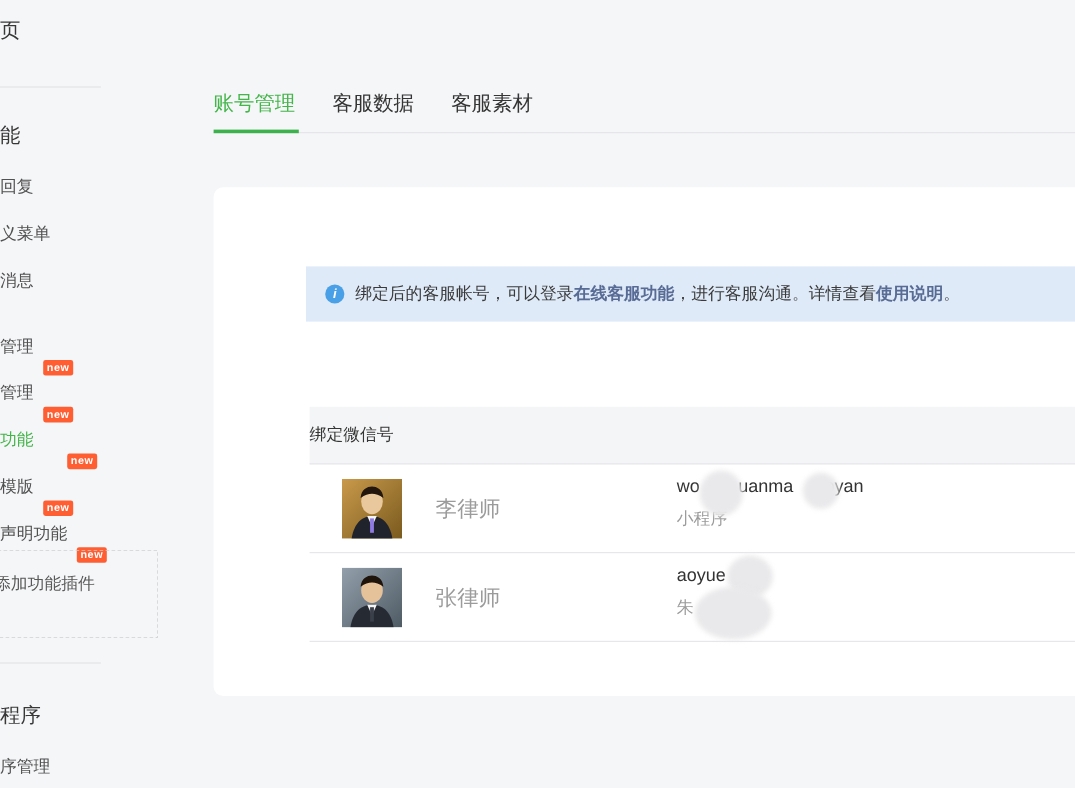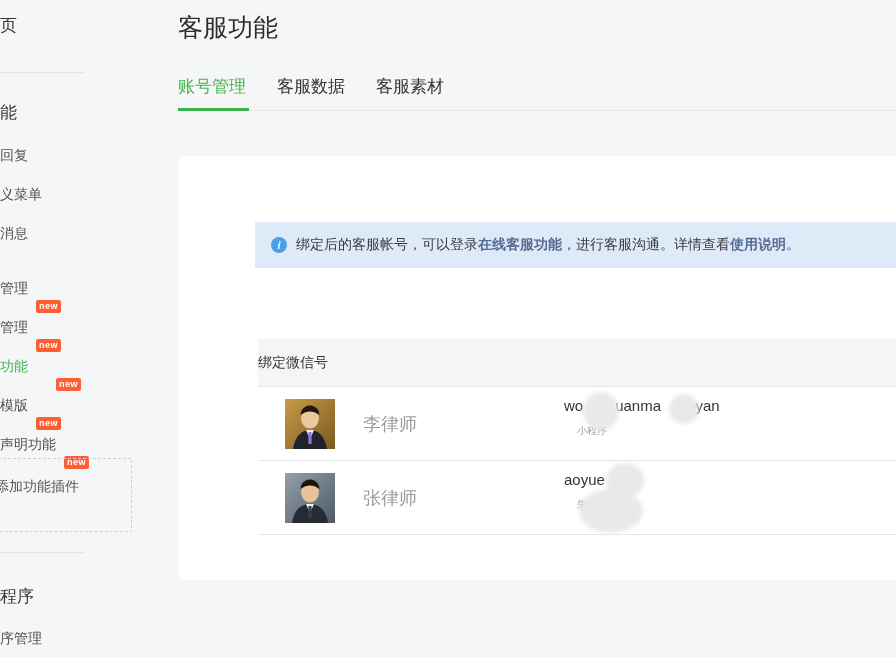--- a/index.html
+++ b/index.html
@@ -66,21 +66,21 @@
   }
   .th.c1 { width:303px; padding-left:20px; }
   .th.c2 { flex:1; }
   .trow { display:flex; height:74px; border-bottom:1px solid #e7e7eb; }
   .cell1 { width:303px; display:flex; align-items:center; padding-left:27px; }
   .avatar { width:50px; height:50px; overflow:hidden; display:block; flex:0 0 auto; }
   .avatar svg { display:block; }
   .name { margin-left:28px; font-size:18px; color:#9b9b9b; }
   .cell2 { flex:1; position:relative; }
   .id-line { position:absolute; left:3px; top:10px; font-size:15px; color:#333; white-space:nowrap; }
-  .sub-line { position:absolute; left:16px; top:37px; font-size:10px; color:#9b9b9b; white-space:nowrap; }
+  .sub-line { position:absolute; left:3px; top:37px; font-size:14px; color:#9b9b9b; white-space:nowrap; }
   .sp { display:inline-block; }
   .sp.w32 { width:32px; } .sp.w26 { width:26px; }
   .blob {
     position:absolute; background:#e9e9eb; border-radius:50%;
     filter:blur(2px); z-index:3;
   }
 </style>
 </head>
 <body>
 
@@ -124,21 +124,20 @@
     <div class="plugin-box"></div>
     <div class="plugin-label">添加功能插件</div>
 
     <div class="sb-div" style="top:552px"></div>
     <div class="sb-sec" style="top:585px">程序</div>
     <div class="sb-item" style="top:630px">
       <span>序管理</span>
     </div>
   </aside>
 
-  <h1 class="page-title">客服功能</h1>
 
   <nav class="tab-bar">
     <div class="tab active">账号管理</div>
     <div class="tab">客服数据</div>
     <div class="tab">客服素材</div>
   </nav>
   <div class="tab-underline"></div>
   <div class="tab-divider"></div>
 
   <section class="card">

